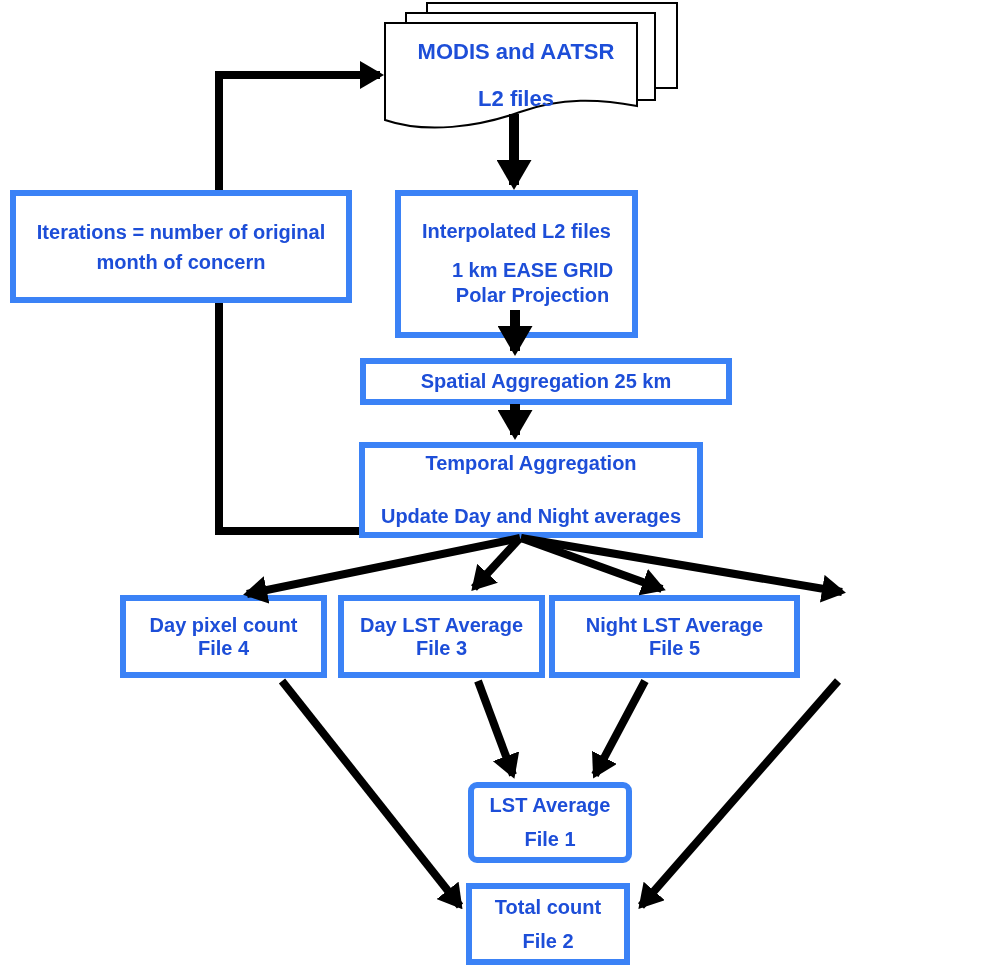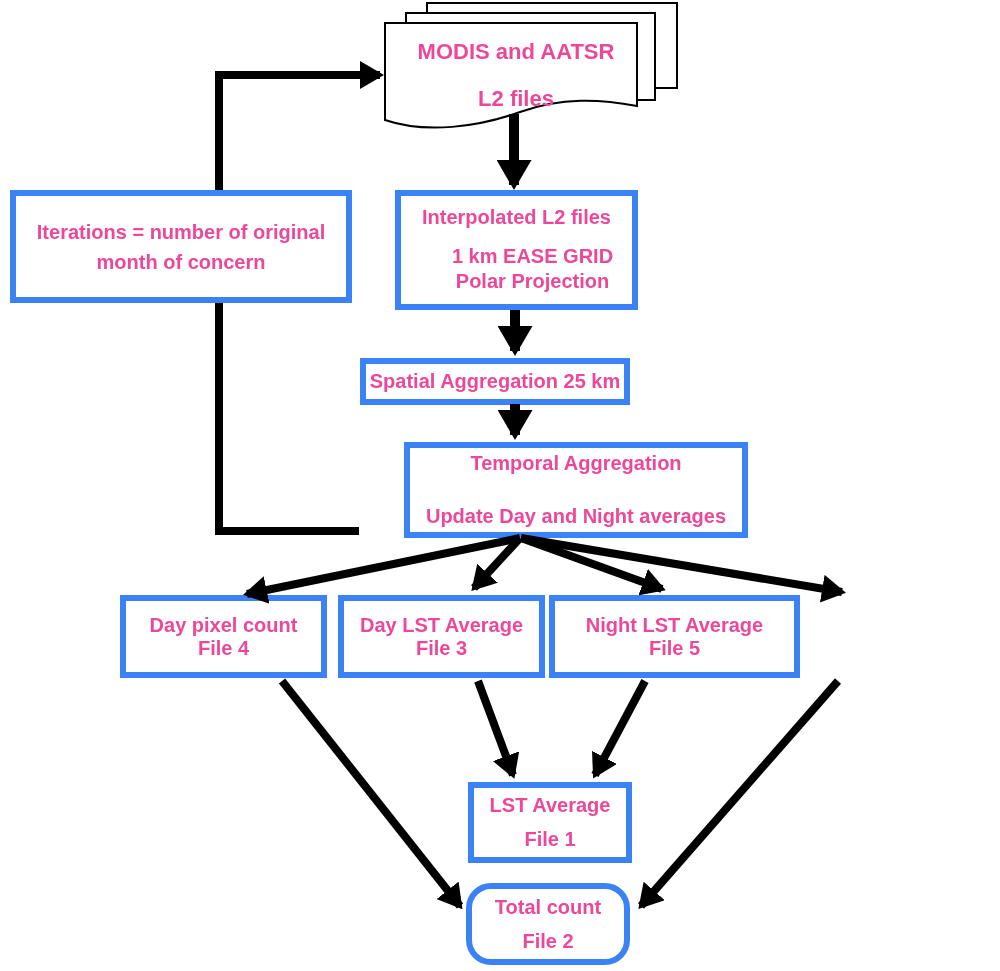--- a/index.html
+++ b/index.html
@@ -1,41 +1,41 @@
 <!DOCTYPE html>
 <html><head>
 <meta charset="utf-8">
 <style>
   html,body{margin:0;padding:0;background:#ffffff;}
   .stage{
     position:relative;width:1000px;height:971px;background:#ffffff;
-    font-family:"Liberation Sans",sans-serif;font-weight:bold;color:#ec4899;
+    font-family:"Liberation Sans",sans-serif;font-weight:bold;color:#1d4ed8;
     overflow:hidden;
   }
   svg.layer{position:absolute;left:0;top:0;pointer-events:none;}
   .box{
     position:absolute;box-sizing:border-box;background:#ffffff;
     border:6px solid #3b82f6;display:flex;flex-direction:column;
     align-items:center;justify-content:center;text-align:center;
     font-size:20px;line-height:1.15;
   }
   .box span{display:block;}
   #box-iterations{left:10px;top:190px;width:342px;height:113px;line-height:30px;font-size:20px;}
-  #box-interpolated{left:395px;top:190px;width:243px;height:120px;}
+  #box-interpolated{left:395px;top:190px;width:243px;height:148px;}
   #box-interpolated .l1{margin-bottom:15px;}
   #box-interpolated .l2,#box-interpolated .l3{line-height:25px;margin-left:32px;}
-  #box-spatial{left:360px;top:358px;width:270px;height:47px;}
-  #box-temporal{left:359px;top:442px;width:344px;height:96px;row-gap:30px;margin-left:45px;}
+  #box-spatial{left:360px;top:358px;width:372px;height:47px;}
+  #box-temporal{left:359px;top:442px;width:344px;height:96px;row-gap:30px;}
   .rowbox{top:595px;height:83px;}
   #box-day-pixel{left:120px;width:207px;}
   #box-day-lst{left:338px;width:207px;}
   #box-night-lst{left:549px;width:251px;}
   #box-night-pixel{left:780px;width:212px;}
-  #box-lst-average{left:468px;top:782px;width:164px;height:81px;row-gap:11px;}
-  #box-total-count{left:466px;top:883px;width:164px;height:82px;row-gap:11px;border-radius:25px;}
+  #box-lst-average{left:468px;top:782px;width:164px;height:81px;row-gap:11px;border-radius:9px;}
+  #box-total-count{left:466px;top:883px;width:164px;height:82px;row-gap:11px;}
   #doc-text{
     position:absolute;left:397px;top:33px;width:238px;height:84px;
     display:flex;flex-direction:column;align-items:center;justify-content:center;
     text-align:center;font-size:22px;row-gap:21px;
   }
 </style>
 </head>
 <body>
 
 <div class="stage">

